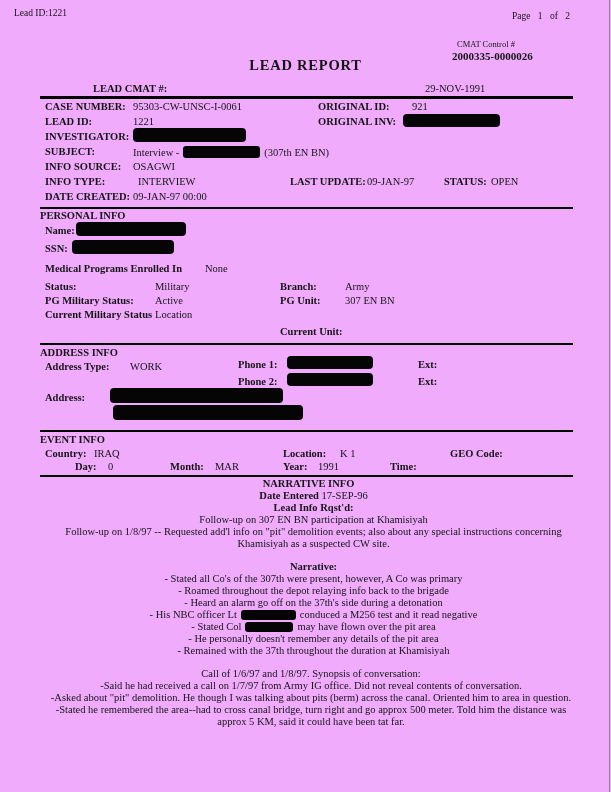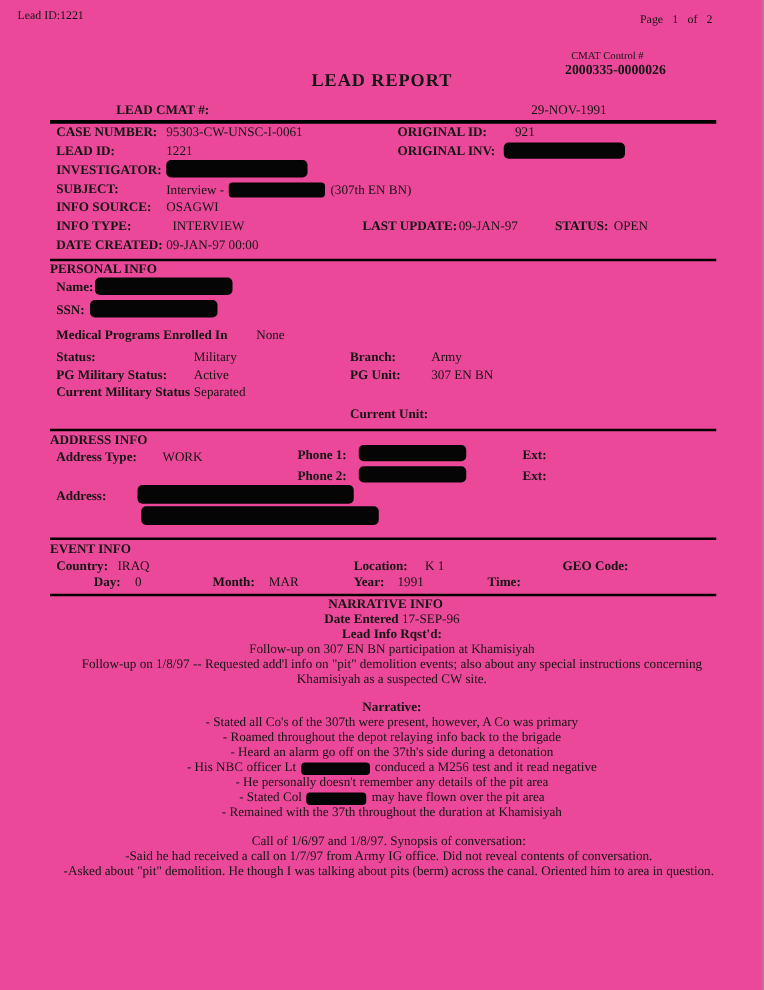--- a/index.html
+++ b/index.html
@@ -1,18 +1,18 @@
 <!DOCTYPE html>
 <html><head>
 <meta charset="utf-8">
 <style>
   html,body{margin:0;padding:0;}
   body{width:611px;height:792px;background:#d8d8d8;}
   .page{
-    position:relative;width:611px;height:792px;background:#ec4899;
+    position:relative;width:611px;height:792px;background:#f0abfc;
     font-family:"Liberation Serif", serif;font-size:10.5px;color:#141414;
     overflow:hidden;
   }
   .abs{position:absolute;white-space:nowrap;line-height:1.15;}
   .b{font-weight:bold;}
   .fs8{font-size:8.5px;}
   .fs9{font-size:9.5px;}
   .fs11{font-size:11px;}
   .wsp{word-spacing:5px;}
   .title{font-size:14.5px;font-weight:bold;letter-spacing:0.8px;text-align:center;width:100%;}
@@ -93,21 +93,21 @@
   <span class="abs" style="left:155px;top:281px">Military</span>
   <span class="abs b" style="left:280px;top:281px">Branch:</span>
   <span class="abs" style="left:345px;top:281px">Army</span>
 
   <span class="abs b" style="left:45px;top:295px">PG Military Status:</span>
   <span class="abs" style="left:155px;top:295px">Active</span>
   <span class="abs b" style="left:280px;top:295px">PG Unit:</span>
   <span class="abs" style="left:345px;top:295px">307 EN BN</span>
 
   <span class="abs b" style="left:45px;top:309px">Current Military Status</span>
-  <span class="abs" style="left:155px;top:309px">Separated</span>
+  <span class="abs" style="left:155px;top:309px">Location</span>
 
   <span class="abs b" style="left:280px;top:326px">Current Unit:</span>
 
   <div class="rule thin" style="top:343px"></div>
 
   <span class="abs b" style="left:40px;top:347px">ADDRESS INFO</span>
   <span class="abs b" style="left:45px;top:361px">Address Type:</span>
   <span class="abs" style="left:130px;top:361px">WORK</span>
   <span class="abs b" style="left:238px;top:359px">Phone 1:</span>
   <span class="redact abs" style="left:287px;top:356px;width:86px;height:13px"></span>
@@ -144,22 +144,23 @@
     <div class="hd b">NARRATIVE INFO</div>
     <div class="ln"><span class="b">Date Entered</span> <span>17-SEP-96</span></div>
     <div class="ln b">Lead Info Rqst'd:</div>
     <div class="ln">Follow-up on 307 EN BN participation at Khamisiyah</div>
     <div class="ln">Follow-up on 1/8/97 -- Requested add'l info on "pit" demolition events; also about any special instructions concerning Khamisiyah as a suspected CW site.</div>
     <div class="ln b gap">Narrative:</div>
     <div class="ln">- Stated all Co's of the 307th were present, however, A Co was primary</div>
     <div class="ln">- Roamed throughout the depot relaying info back to the brigade</div>
     <div class="ln">- Heard an alarm go off on the 37th's side during a detonation</div>
     <div class="ln"><span>- His NBC officer Lt</span><span class="redact inl" style="width:55px;height:10px"></span><span>conduced a M256 test and it read negative</span></div>
+    <div class="ln"><span>- Stated Col</span><span class="redact inl" style="width:48px;height:10px"></span><span>may have flown over the pit area</span></div>
     <div class="ln">- He personally doesn't remember any details of the pit area</div>
-    <div class="ln"><span>- Stated Col</span><span class="redact inl" style="width:48px;height:10px"></span><span>may have flown over the pit area</span></div>
     <div class="ln">- Remained with the 37th throughout the duration at Khamisiyah</div>
     <div class="calls">
       <div class="ln">Call of 1/6/97 and 1/8/97. Synopsis of conversation:</div>
       <div class="ln">-Said he had received a call on 1/7/97 from Army IG office. Did not reveal contents of conversation.</div>
       <div class="ln">-Asked about "pit" demolition. He though I was talking about pits (berm) across the canal. Oriented him to area in question.</div>
+      <div class="ln">-Stated he remembered the area--had to cross canal bridge, turn right and go approx 500 meter. Told him the distance was approx 5 KM, said it could have been tat far.</div>
     </div>
   </div>
 </div>
 
 </body></html>

